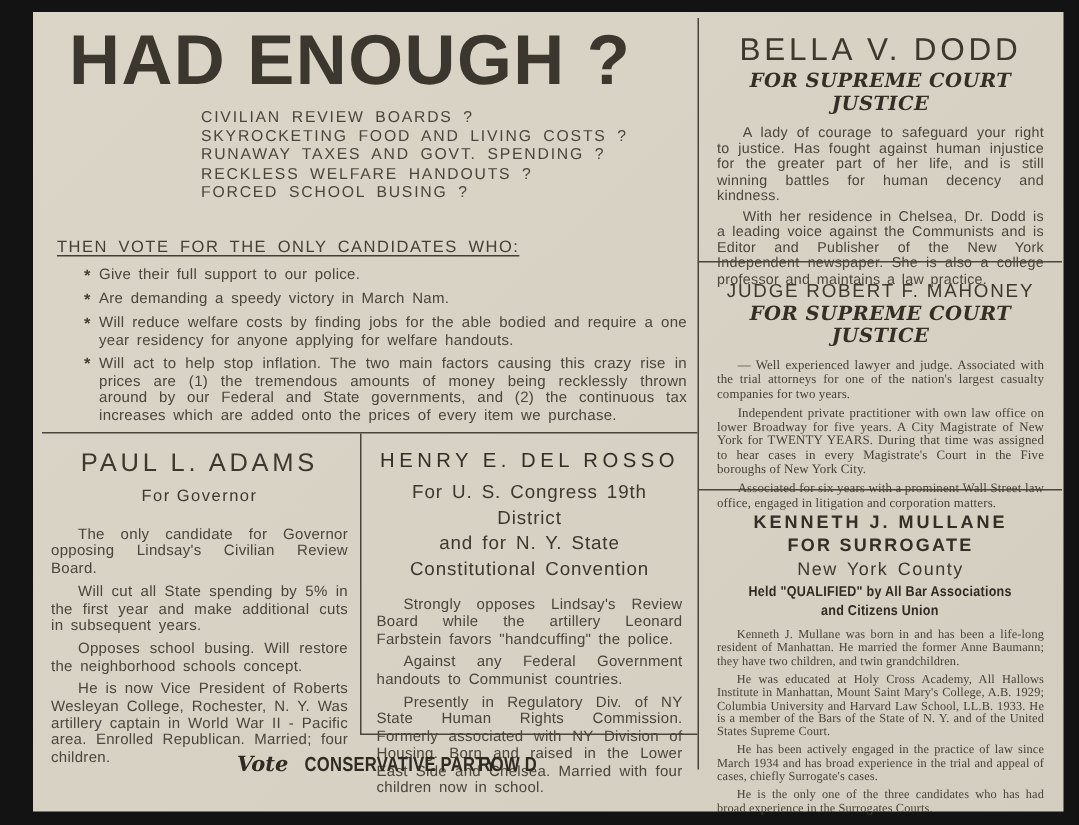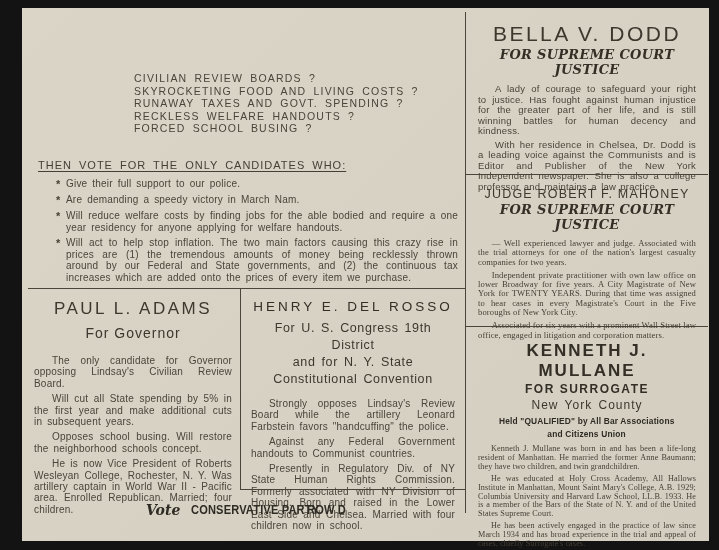--- a/index.html
+++ b/index.html
@@ -37,28 +37,28 @@
     word-spacing:2px;text-align:justify;color:#4a443a;
   }
   .hr-left{position:absolute;left:6px;top:280px;width:437px;border-top:1.5px solid #4a443a;}
   .adams-box{position:absolute;left:6px;top:281px;width:212px;height:212px;padding:6px 8px 0 6px;box-sizing:border-box;}
   .delrosso-box{
     position:absolute;left:218px;top:281px;width:225px;height:201px;
     border-left:1.5px solid #4a443a;border-bottom:1.5px solid #4a443a;
     padding:8px 10px 0 10px;box-sizing:border-box;
   }
   .cand-name{ text-align:center;font-size:17px;letter-spacing:2.5px;color:#3d372e;font-weight:normal;margin:4px 0 2px 0;}
-  .cand-office{text-align:center;font-size:14px;letter-spacing:1px;color:#3d372e;margin:6px 0 14px 0;}
+  .cand-office{text-align:center;font-size:11px;letter-spacing:1px;color:#3d372e;margin:6px 0 14px 0;}
   .dr-name{text-align:center;font-size:13.5px;font-weight:normal;letter-spacing:3px;color:#332e26;margin:2px 0 6px 0;}
   .dr-office{text-align:center;font-size:12.5px;letter-spacing:.6px;word-spacing:2px;line-height:17px;color:#3d372e;margin-bottom:10px;}
   .body-sans p{
     font-size:10px;line-height:11.4px;letter-spacing:.2px;word-spacing:2px;
     text-align:justify;text-indent:1.8em;margin:0 0 4px 0;color:#4a443a;
   }
-  .footer-row{position:absolute;left:4px;top:492px;width:443px;height:22px;}
+  .footer-row{position:absolute;left:16px;top:492px;width:443px;height:22px;}
   .vote-word{
     position:absolute;left:120px;top:2px;
     font-family:"DejaVu Serif",serif;font-style:italic;font-weight:bold;
     font-size:14px;color:#2e2a24;
   }
   .party-word,.row-word{
     position:absolute;top:2px;display:inline-block;
     font-size:13.5px;font-weight:bold;letter-spacing:.2px;color:#2e2a24;
     transform:scaleX(.82);transform-origin:left center;white-space:nowrap;
   }
@@ -81,40 +81,41 @@
   .dodd-body p{
     font-size:9.5px;line-height:10.5px;letter-spacing:.2px;word-spacing:1.5px;
     text-align:justify;text-indent:1.8em;margin:0 0 3px 0;color:#4a443a;
   }
   .mah-name{text-align:center;font-size:12.5px;letter-spacing:1.2px;color:#3d372e;margin:4px 0 1px 0;}
   .body-serif p{
     font-family:"Liberation Serif",serif;
     font-size:8.6px;line-height:9.3px;letter-spacing:.1px;
     text-align:justify;text-indent:1.6em;margin:0 0 4px 0;color:#453f35;
   }
-  .mul-name{text-align:center;font-size:17px;font-weight:bold;letter-spacing:2px;color:#332e26;margin:6px 0 0 0;}
+  .mul-name{text-align:center;font-size:12px;font-weight:bold;letter-spacing:2px;color:#332e26;margin:6px 0 0 0;}
   .mul-office{text-align:center;font-size:12px;font-weight:bold;letter-spacing:1.5px;color:#332e26;margin:1px 0 0 0;}
   .mul-county{text-align:center;font-size:12px;letter-spacing:1px;word-spacing:2px;color:#3d372e;margin:2px 0 2px 0;}
   .mul-qual{text-align:center;margin:1px 0 6px 0;line-height:10.5px;}
   .mul-qual span{
     display:inline-block;font-size:9.5px;font-weight:bold;letter-spacing:.2px;color:#2e2a24;
     transform:scaleX(.88);transform-origin:center;white-space:nowrap;
   }
   .mul-body p{
     font-family:"Liberation Serif",serif;
     font-size:8.2px;line-height:8.9px;letter-spacing:.1px;
     text-align:justify;text-indent:1.6em;margin:0 0 3px 0;color:#453f35;
   }
   b{font-weight:normal;}
 </style>
 </head>
 <body>
 
 <div class="paper">
 
+  <div class="headline">HAD ENOUGH ?</div>
 
   <div class="questions">
     <div>CIVILIAN REVIEW BOARDS ?</div>
     <div>SKYROCKETING FOOD AND LIVING COSTS ?</div>
     <div>RUNAWAY TAXES AND GOVT. SPENDING ?</div>
     <div>RECKLESS WELFARE HANDOUTS ?</div>
     <div>FORCED SCHOOL BUSING ?</div>
   </div>
 
   <div class="then-vote">THEN VOTE FOR THE ONLY CANDIDATES WHO:</div>

